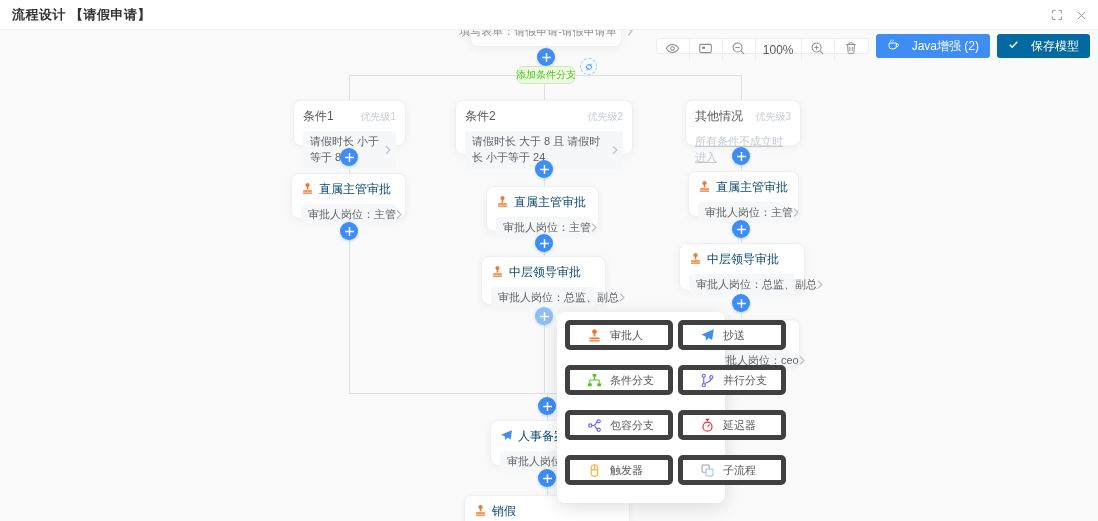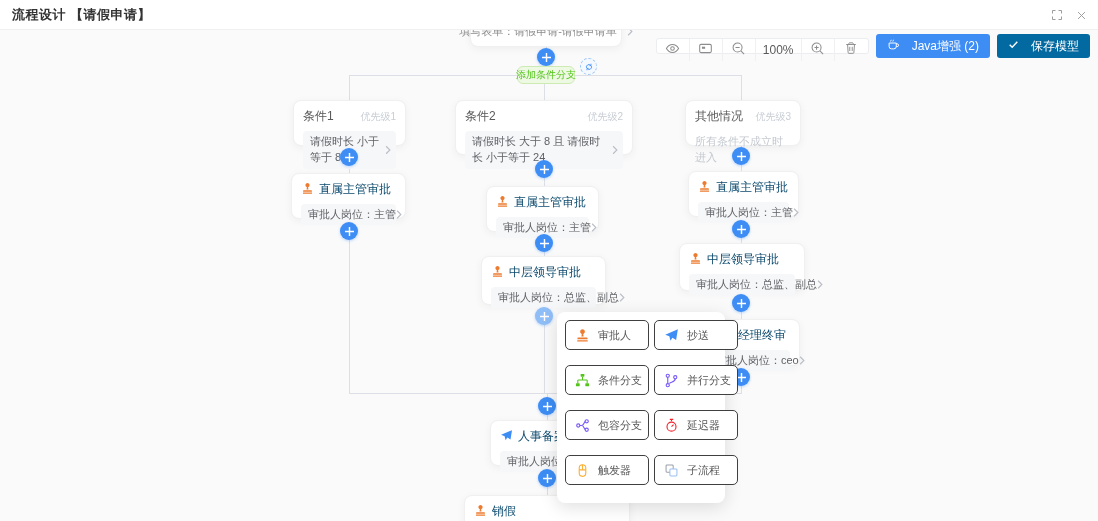--- a/index.html
+++ b/index.html
@@ -47,34 +47,34 @@
     border:1px dashed #9cc6f7; background:#f4f9ff; display:flex; align-items:center; justify-content:center;
     z-index:4; cursor:pointer; }
 
   .cond-card { padding:7px 9px; }
   .cond-head { display:flex; justify-content:space-between; align-items:center; }
   .cond-title { font-size:12px; color:#595959; }
   .cond-pri { font-size:10px; color:#c8cdd4; }
   .cond-body { margin-top:6px; background:#f6f7f9; border-radius:4px; padding:3px 16px 3px 7px;
     font-size:11px; color:#606266; line-height:1.45; position:relative; }
   .cond-body .chev { position:absolute; right:5px; top:50%; transform:translateY(-50%); }
-  .cond-body.plain { background:none; padding:3px 0 0 0; color:#c4c9d0; }
+  .cond-body.plain { background:none; padding:3px 0 0 0; color:#c4c9d0;text-decoration:underline; }
 
   .node-card { padding:7px 9px; }
   .node-head { display:flex; align-items:center; gap:5px; font-size:12px; color:#0c4a6e; white-space:nowrap; }
   .node-body { margin-top:6px; background:#f6f7f9; border-radius:4px; padding:3px 6px 3px 7px;
     font-size:11px; color:#606266; display:flex; align-items:center; justify-content:space-between;
     white-space:nowrap; }
 
   
   .popup { position:absolute; left:557px; top:312px; width:168px; height:191px; background:#fff;
     border-radius:8px; box-shadow:0 4px 18px rgba(0,0,0,.13); z-index:10; padding:8px;
     display:grid; grid-template-columns:1fr 1fr; gap:5px; }
-  .pop-item { border:1px solid #404040; border-radius:5px; background:#fff; display:flex;
-    align-items:center; gap:6px; padding:0 6px; height:30px; cursor:pointer; }
+  .pop-item { border:5px solid #404040; border-radius:5px; background:#fff; display:flex;
+    align-items:center; gap:6px; padding:0 14px; height:30px; cursor:pointer; }
   .pop-ico { width:20px; height:20px; border-radius:50%; display:flex; align-items:center;
     justify-content:center; flex:0 0 20px; }
   .pop-lbl { font-size:11px; color:#595959; white-space:nowrap; }
 
   .chev svg { display:block; }
 </style>
 </head>
 <body>
 
 <div class="ln" style="left:349px;top:75px;width:393px;height:1px"></div>

